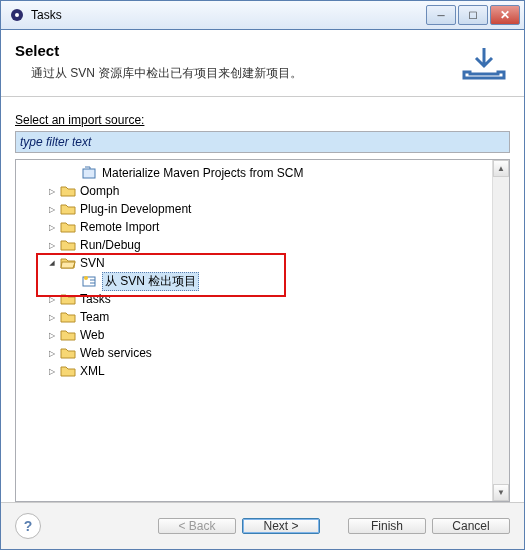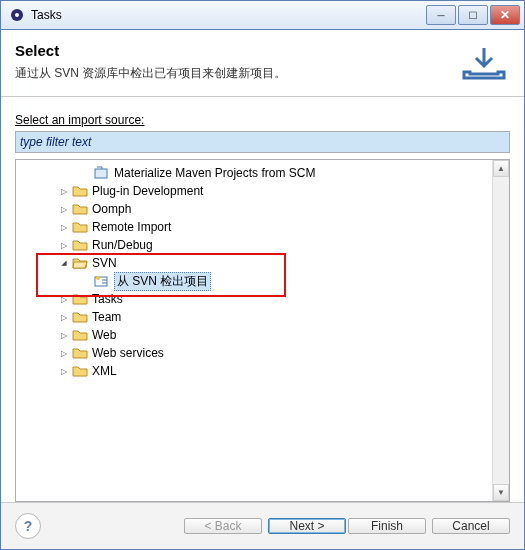--- a/index.html
+++ b/index.html
@@ -10,28 +10,28 @@
 .titlebar .title { flex: 1; }
 .tbtns { display: flex; gap: 2px; }
 .tbtn { width: 30px; height: 20px; border: 1px solid #6b8bb8; background: linear-gradient(#eaf1fb,#cbdcef); border-radius: 2px; display: flex; align-items: center; justify-content: center; font-size: 10px; color: #2b2b2b; }
 .tbtn.close { background: linear-gradient(#e79a91,#c9483b); color: #fff; font-weight: bold; font-size: 12px; }
 
 .dialog { border-left: 1px solid #5a7fb0; border-right: 1px solid #5a7fb0; border-bottom: 1px solid #5a7fb0; height: 520px; display: flex; flex-direction: column; background: #fff; }
 
 .header { background: #fff; padding: 12px 14px 14px 14px; display: flex; border-bottom: 1px solid #ccc; }
 .header .txt { flex: 1; }
 .header h1 { font-size: 15px; font-weight: bold; margin-bottom: 6px; }
-.header .desc { font-size: 12px; color: #333; }
+.header .desc { font-size: 12px; color: #333; margin-left: 16px; }
 .header .bigicon { width: 52px; height: 40px; }
 
 .body { flex: 1; padding: 8px 14px 0 14px; display: flex; flex-direction: column; min-height: 0; }
 .lbl { font-size: 12px; margin: 8px 0 4px 0; text-decoration: underline; }
 .lbl span:first-letter { }
 .filter { width: 100%; height: 22px; border: 1px solid #abadb3; padding: 2px 4px; font-size: 12px; color: #0a246a; background: #cde4f7; outline: none; font-style: italic; }
-.tree-wrap { flex: 1; border: 1px solid #abadb3; margin-top: 6px; padding: 4px 16px; overflow: hidden; position: relative; }
+.tree-wrap { flex: 1; border: 1px solid #abadb3; margin-top: 6px; padding: 4px 4px; overflow: hidden; position: relative; }
 .tree { font-size: 12px; color: #000; }
 .node { display: flex; align-items: center; height: 18px; padding-left: 4px; white-space: nowrap; cursor: default; }
 .exp { width: 12px; height: 12px; margin-right: 2px; display: flex; align-items: center; justify-content: center; font-size: 10px; color: #5a5a5a; }
 .exp::before { content: "▷"; font-size: 8px; color: #666; }
 .exp.open::before { content: "◢"; font-size: 7px; color: #444; }
 .exp.none::before { content: ""; }
 .ficon { width: 16px; height: 14px; margin-right: 4px; display: flex; }
 .children { padding-left: 22px; }
 .children2 { padding-left: 44px; }
 .sel { background: #cde4f7; border: 1px dotted #5a7fb0; padding: 0 2px; }
@@ -104,30 +104,30 @@
         </div>
 
         <div class="children">
           <div class="node">
             <span class="exp"></span>
             <span class="ficon folder">
                 <svg viewBox="0 0 16 14">
                   <path d="M1 3 L6 3 L8 5 L15 5 L15 12 L1 12 Z" fill="#f7d774" stroke="#b8902c"></path>
                 </svg>
               </span>
+            <span>Oomph</span>
+          </div>
+          <div class="node">
+            <span class="exp"></span>
+            <span class="ficon folder">
+                <svg viewBox="0 0 16 14">
+                  <path d="M1 3 L6 3 L8 5 L15 5 L15 12 L1 12 Z" fill="#f7d774" stroke="#b8902c"></path>
+                </svg>
+              </span>
             <span>Plug-in Development</span>
-          </div>
-          <div class="node">
-            <span class="exp"></span>
-            <span class="ficon folder">
-                <svg viewBox="0 0 16 14">
-                  <path d="M1 3 L6 3 L8 5 L15 5 L15 12 L1 12 Z" fill="#f7d774" stroke="#b8902c"></path>
-                </svg>
-              </span>
-            <span>Oomph</span>
           </div>
           <div class="node">
             <span class="exp"></span>
             <span class="ficon folder">
                 <svg viewBox="0 0 16 14">
                   <path d="M1 3 L6 3 L8 5 L15 5 L15 12 L1 12 Z" fill="#f7d774" stroke="#b8902c"></path>
                 </svg>
               </span>
             <span>Remote Import</span>
           </div>
@@ -219,17 +219,17 @@
 
       <div class="redbox" style="left:20px; top:93px; width:250px; height:44px;"></div>
     </div>
   </div>
 
   <div class="footer">
     <div class="help">?</div>
     <div class="spacer"></div>
     <button class="btn disabled">&lt; Back</button>
     <button class="btn focus">Next &gt;</button>
-    <button class="btn" style="margin-left:2px">Finish</button>
+    <button class="btn" style="margin-left:28px">Finish</button>
     <button class="btn">Cancel</button>
   </div>
 
 </div>
 
 </body></html>

